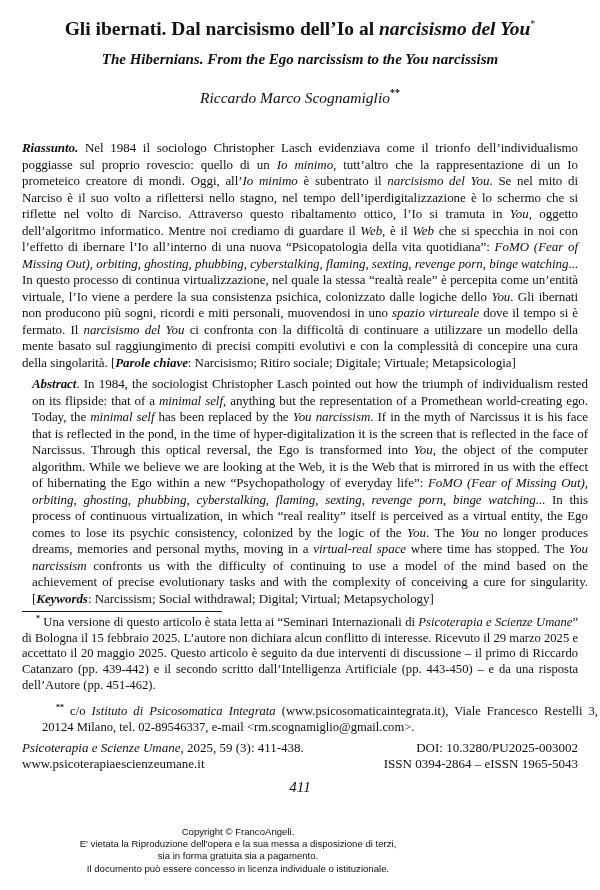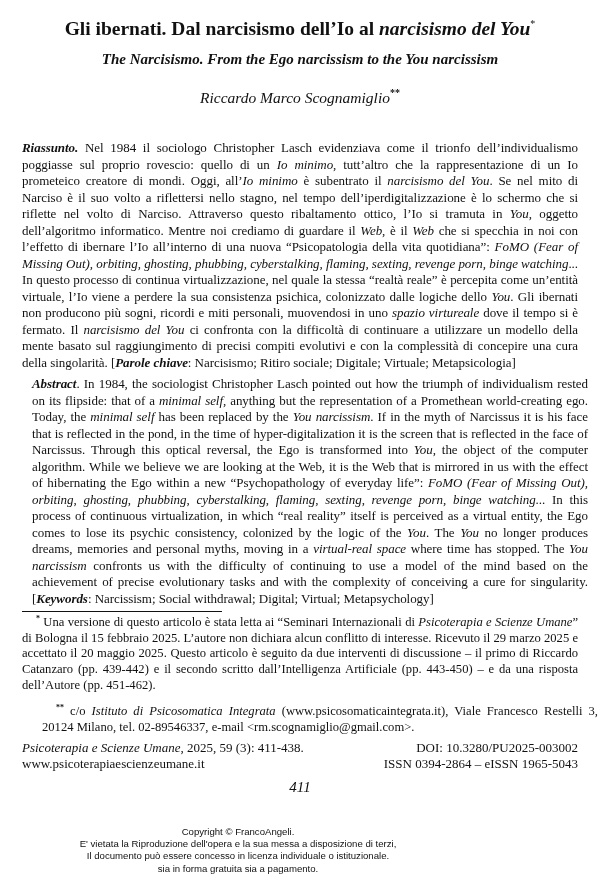--- a/index.html
+++ b/index.html
@@ -30,21 +30,21 @@
   </style>
 </head>
 <body>
 
 <div class="page">
 
   <div class="title">
     <span>Gli ibernati. Dal narcisismo dell’Io al <i>narcisismo del You</i></span><sup>*</sup>
   </div>
 
-  <div class="subtitle">The Narcisismo. From the Ego narcissism to the You narcissism</div>
+  <div class="subtitle">The Hibernians. From the Ego narcissism to the You narcissism</div>
 
   <div class="author">
     <span>Riccardo Marco Scognamiglio</span><sup>**</sup>
   </div>
 
   <p class="para riassunto"><b><i>Riassunto.</i></b> Nel 1984 il sociologo Christopher Lasch evidenziava come il trionfo dell’individualismo poggiasse sul proprio rovescio: quello di un <i>Io minimo</i>, tutt’altro che la rappresentazione di un Io prometeico creatore di mondi. Oggi, all’<i>Io minimo</i> è subentrato il <i>narcisismo del You</i>. Se nel mito di Narciso è il suo volto a riflettersi nello stagno, nel tempo dell’iperdigitalizzazione è lo schermo che si riflette nel volto di Narciso. Attraverso questo ribaltamento ottico, l’Io si tramuta in <i>You</i>, oggetto dell’algoritmo informatico. Mentre noi crediamo di guardare il <i>Web</i>, è il <i>Web</i> che si specchia in noi con l’effetto di ibernare l’Io all’interno di una nuova “Psicopatologia della vita quotidiana”: <i>FoMO (Fear of Missing Out), orbiting, ghosting, phubbing, cyberstalking, flaming, sexting, revenge porn, binge watching</i>... In questo processo di continua virtualizzazione, nel quale la stessa “realtà reale” è percepita come un’entità virtuale, l’Io viene a perdere la sua consistenza psichica, colonizzato dalle logiche dello <i>You</i>. Gli ibernati non producono più sogni, ricordi e miti personali, muovendosi in uno <i>spazio virtureale</i> dove il tempo si è fermato. Il <i>narcisismo del You</i> ci confronta con la difficoltà di continuare a utilizzare un modello della mente basato sul raggiungimento di precisi compiti evolutivi e con la complessità di concepire una cura della singolarità. [<b><i>Parole chiave</i></b>: Narcisismo; Ritiro sociale; Digitale; Virtuale; Metapsicologia]</p>
 
   <p class="para abstract"><b><i>Abstract</i></b>. In 1984, the sociologist Christopher Lasch pointed out how the triumph of individualism rested on its flipside: that of a <i>minimal self</i>, anything but the representation of a Promethean world-creating ego. Today, the <i>minimal self</i> has been replaced by the <i>You narcissism</i>. If in the myth of Narcissus it is his face that is reflected in the pond, in the time of hyper-digitalization it is the screen that is reflected in the face of Narcissus. Through this optical reversal, the Ego is transformed into <i>You</i>, the object of the computer algorithm. While we believe we are looking at the Web, it is the Web that is mirrored in us with the effect of hibernating the Ego within a new “Psychopathology of everyday life”: <i>FoMO (Fear of Missing Out), orbiting</i>, <i>ghosting</i>, <i>phubbing</i>, <i>cyberstalking</i>, <i>flaming</i>, <i>sexting</i>, <i>revenge porn</i>, <i>binge watching</i>... In this process of continuous virtualization, in which “real reality” itself is perceived as a virtual entity, the Ego comes to lose its psychic consistency, colonized by the logic of the <i>You</i>. The <i>You</i> no longer produces dreams, memories and personal myths, moving in a <i>virtual-real space</i> where time has stopped. The <i>You narcissism</i> confronts us with the difficulty of continuing to use a model of the mind based on the achievement of precise evolutionary tasks and with the complexity of conceiving a cure for singularity. [<b><i>Keywords</i></b>: Narcissism; Social withdrawal; Digital; Virtual; Metapsychology]</p>
 
   <div class="rule"></div>
@@ -67,15 +67,15 @@
       <span>ISSN 0394-2864 – eISSN 1965-5043</span>
     </div>
   </div>
 
   <div class="pagenum">411</div>
 </div>
 
 <div class="copyright">
   <div>Copyright © FrancoAngeli.</div>
   <div>E' vietata la Riproduzione dell'opera e la sua messa a disposizione di terzi,</div>
+  <div>sia in forma gratuita sia a pagamento.</div>
   <div>Il documento può essere concesso in licenza individuale o istituzionale.</div>
-  <div>sia in forma gratuita sia a pagamento.</div>
 </div>
 
 </body></html>

